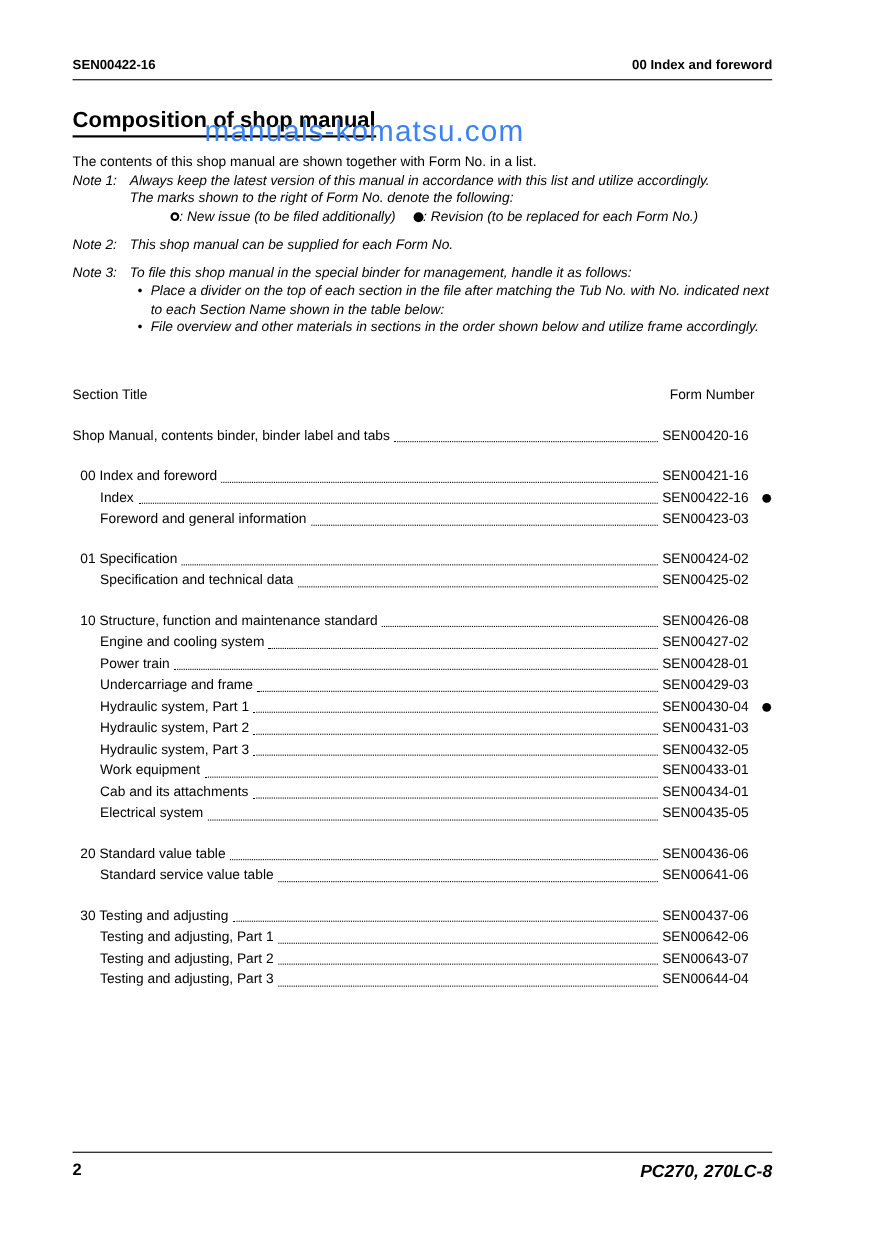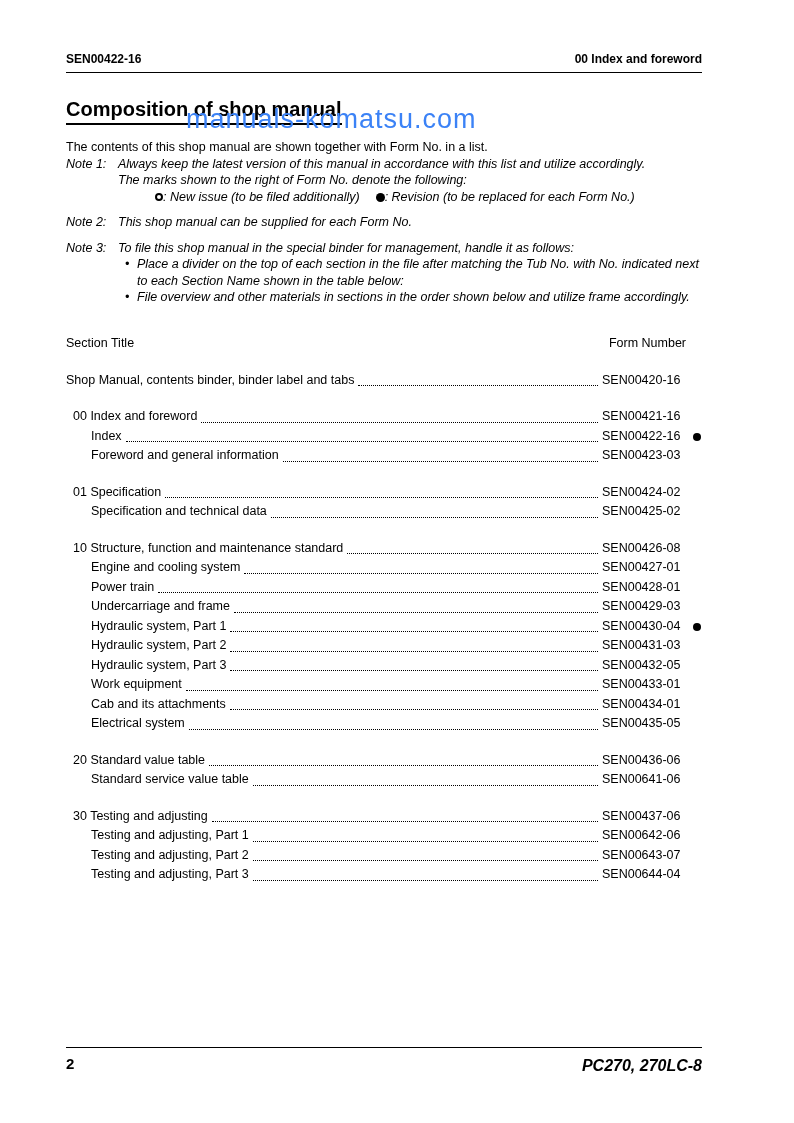--- a/index.html
+++ b/index.html
@@ -63,21 +63,21 @@
     display: inline-block; width: 9px; height: 9px;
     background: #000; border-radius: 50%;
     align-self: center; margin-top: 1px;
   }
   .note-bullets { margin-left: 7px; }
   .bullet-item { display: flex; }
   .bullet-mark { flex: 0 0 12px; }
   .bullet-text { flex: 1; }
 
   
-  .toc { margin-top: 30px; font-size: 12.5px; }
+  .toc { margin-top: 46px; font-size: 12.5px; }
   .toc-head { display: flex; justify-content: space-between; margin-bottom: 21px; }
   .toc-head .form-col-head { margin-right: 16px; }
   .toc-row { display: flex; align-items: flex-end; line-height: 19.5px; }
   .toc-row.gap { margin-top: 17px; }
   .toc-title { white-space: nowrap; }
   .lvl1 .toc-title { padding-left: 7px; }
   .lvl2 .toc-title { padding-left: 25px; }
   .leader {
     flex: 1; min-width: 12px;
     border-bottom: 1.5px dotted #000;
@@ -209,21 +209,21 @@
 
     <div class="toc-row lvl1 gap">
       <span class="toc-title">10 Structure, function and maintenance standard</span>
         <span class="leader"></span>
         <span class="form-no">SEN00426-08</span>
         <span class="bslot"></span>
     </div>
     <div class="toc-row lvl2">
       <span class="toc-title">Engine and cooling system</span>
         <span class="leader"></span>
-        <span class="form-no">SEN00427-01</span>
+        <span class="form-no">SEN00427-02</span>
         <span class="bslot"></span>
     </div>
     <div class="toc-row lvl2">
       <span class="toc-title">Power train</span>
         <span class="leader"></span>
         <span class="form-no">SEN00428-01</span>
         <span class="bslot"></span>
     </div>
     <div class="toc-row lvl2">
       <span class="toc-title">Undercarriage and frame</span>

